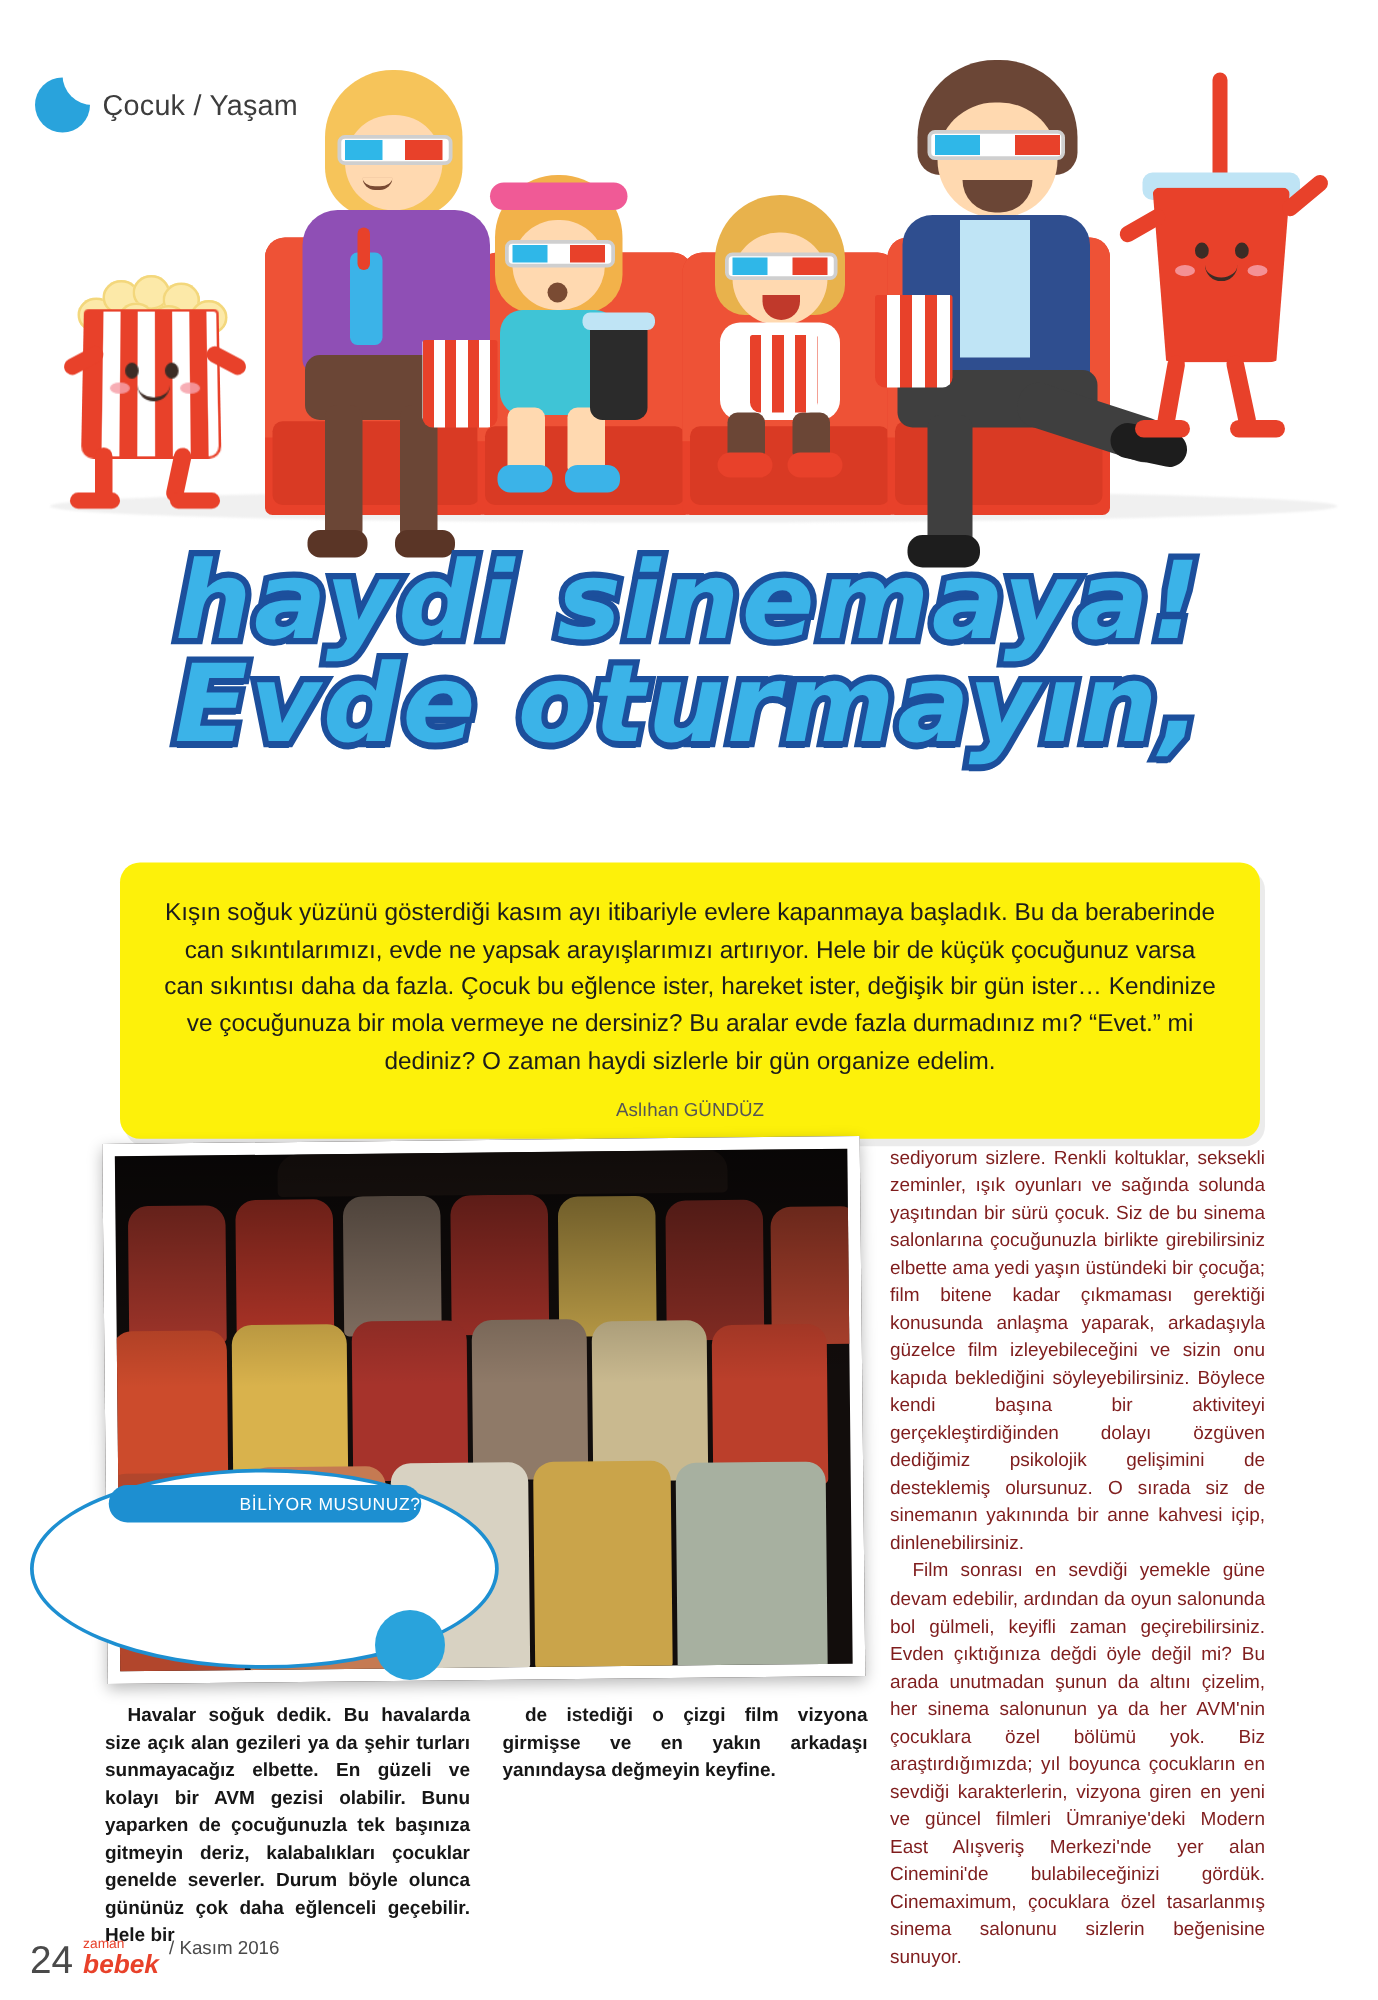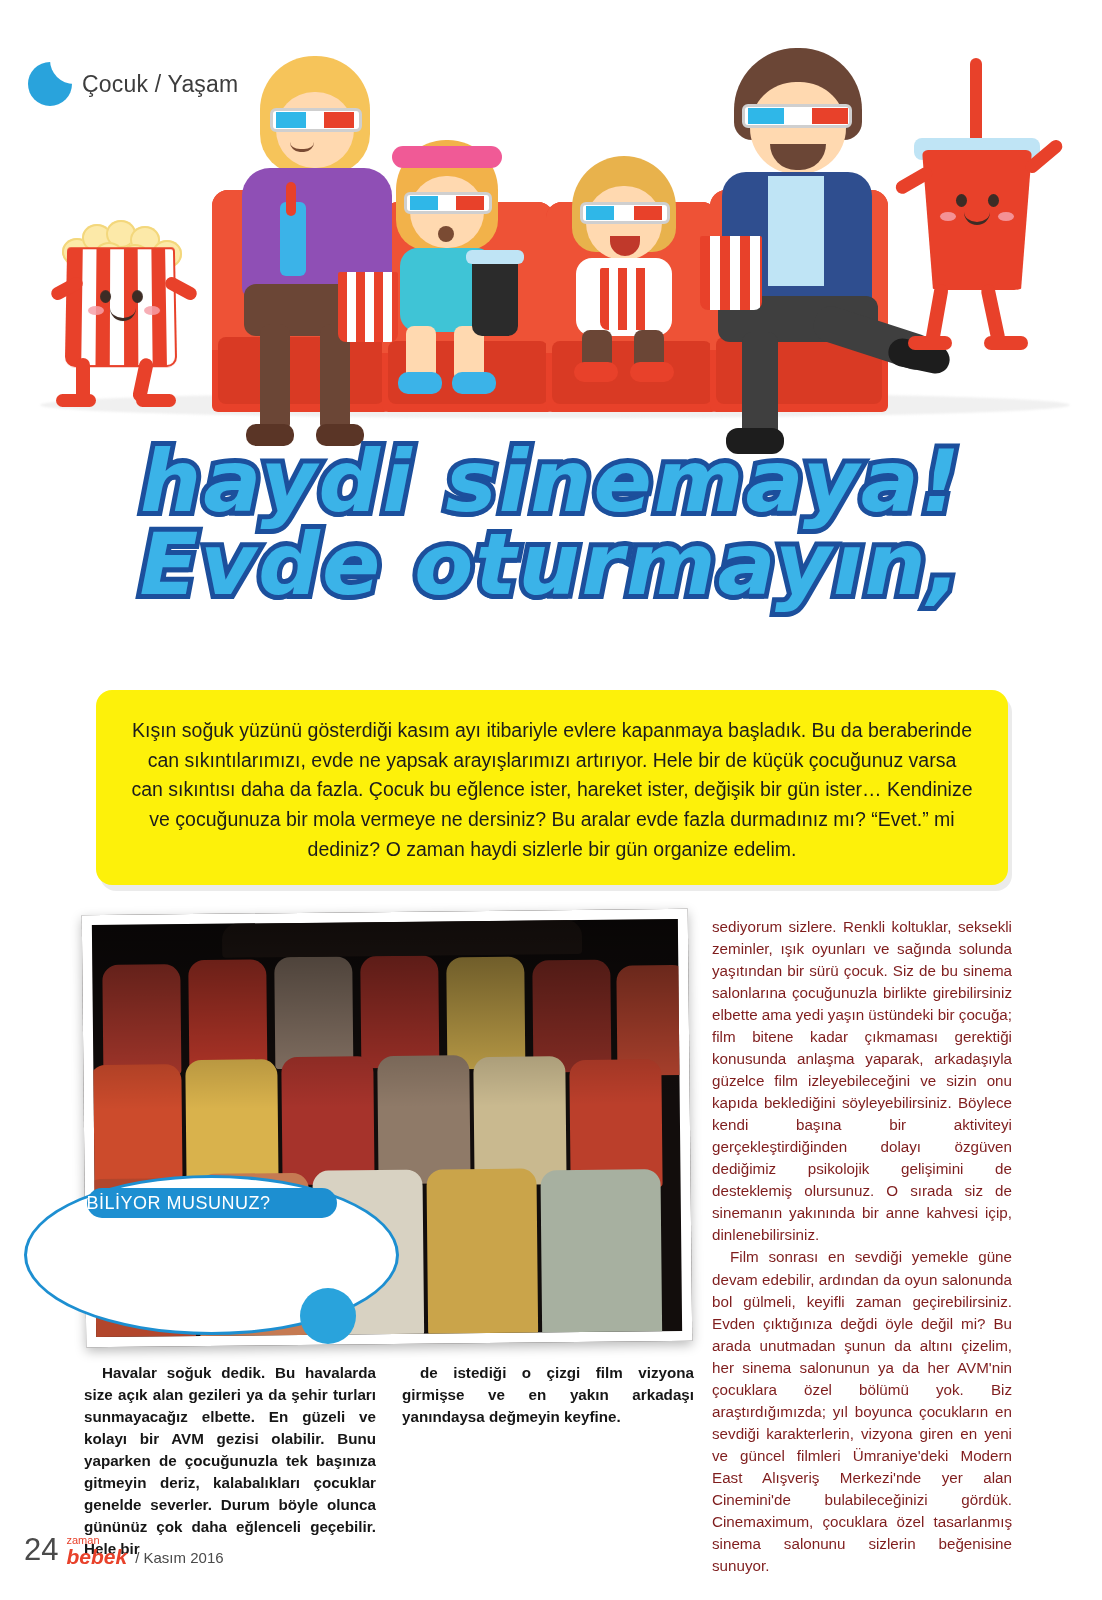--- a/index.html
+++ b/index.html
@@ -146,21 +146,21 @@
 
   
   .callout{
     position:absolute; left:24px; top:1175px; width:375px; height:160px;
     background:#ffffff; border:3px solid #1d8fd1; border-radius:50%/50%;
     z-index:12;
   }
   .callout-head{
     position:absolute; left:50%; transform:translateX(-50%); top:10px;
     width:250px; height:30px; background:#1d8fd1; border-radius:16px;
-    color:#fff; font-size:18px; letter-spacing:.5px; text-align:left; line-height:30px;
+    color:#fff; font-size:14px; letter-spacing:.5px; text-align:right; line-height:30px;
   }
   .callout-body{
     position:absolute; left:26px; right:26px; top:44px;
     text-align:center; font-size:13.2px; line-height:1.42; color:#1b1b1b;
   }
   .callout-bub{
     position:absolute; left:300px; top:1288px; width:56px; height:56px;
     background:#29a3dc; border-radius:50%; z-index:13;
   }
 
@@ -178,21 +178,21 @@
     display:flex; gap:26px;
   }
   .bcol{ width:292px; font-size:15.2px; line-height:1.45; color:#161616; text-align:justify;}
   .bcol p{ margin:0; text-indent:18px;font-weight:bold;}
   .subhead{
     color:#29a3dc; font-size:21px; margin:12px 0 6px 0; text-indent:0;
   }
 
   
   .footer{
-    position:absolute; left:24px; bottom:32px; display:flex; align-items:flex-end; gap:8px;
+    position:absolute; left:24px; bottom:14px; display:flex; gap:8px;
   }
   .pagenum{ font-size:31px; color:#4a4a4a;}
   .brand-anne{ font-size:11px; color:#e8412a; display:block; line-height:1;}
   .brand-bebek{ font-size:21px; color:#e8412a; font-weight:bold; font-style:italic; line-height:1;}
   .issue{ font-size:15px; color:#4a4a4a; padding-bottom:2px;}
 </style>
 </head>
 <body>
 
 <div class="kicker">
@@ -332,20 +332,21 @@
   </div>
 </div>
 
 <div class="title-wrap">
   <div class="title-line t2">haydi sinemaya!</div>
   <div class="title-line t1">Evde oturmayın,</div>
 </div>
 
 <div class="lead">
   <p>Kışın soğuk yüzünü gösterdiği kasım ayı itibariyle evlere kapanmaya başladık. Bu da beraberinde can sıkıntılarımızı, evde ne yapsak arayışlarımızı artırıyor. Hele bir de küçük çocuğunuz varsa can sıkıntısı daha da fazla. Çocuk bu eğlence ister, hareket ister, değişik bir gün ister… Kendinize ve çocuğunuza bir mola vermeye ne dersiniz? Bu aralar evde fazla durmadınız mı? “Evet.” mi dediniz? O zaman haydi sizlerle bir gün organize edelim.</p>
+  <div class="byline">Aslıhan GÜNDÜZ</div>
 </div>
 
 <div class="photo">
   <div class="seatpix" style="left:10px;  top:40px;  width:78px; height:110px; background:#b03a2e;"></div>
   <div class="seatpix" style="left:96px;  top:36px;  width:78px; height:112px; background:#c0392b;"></div>
   <div class="seatpix" style="left:182px; top:34px;  width:78px; height:112px; background:#8e7a6b;"></div>
   <div class="seatpix" style="left:268px; top:34px;  width:78px; height:112px; background:#a8332a;"></div>
   <div class="seatpix" style="left:354px; top:36px;  width:78px; height:112px; background:#c9a84c;"></div>
   <div class="seatpix" style="left:440px; top:40px;  width:78px; height:112px; background:#8e2f26;"></div>
   <div class="seatpix" style="left:524px; top:46px;  width:72px; height:110px; background:#b5442f;"></div>

